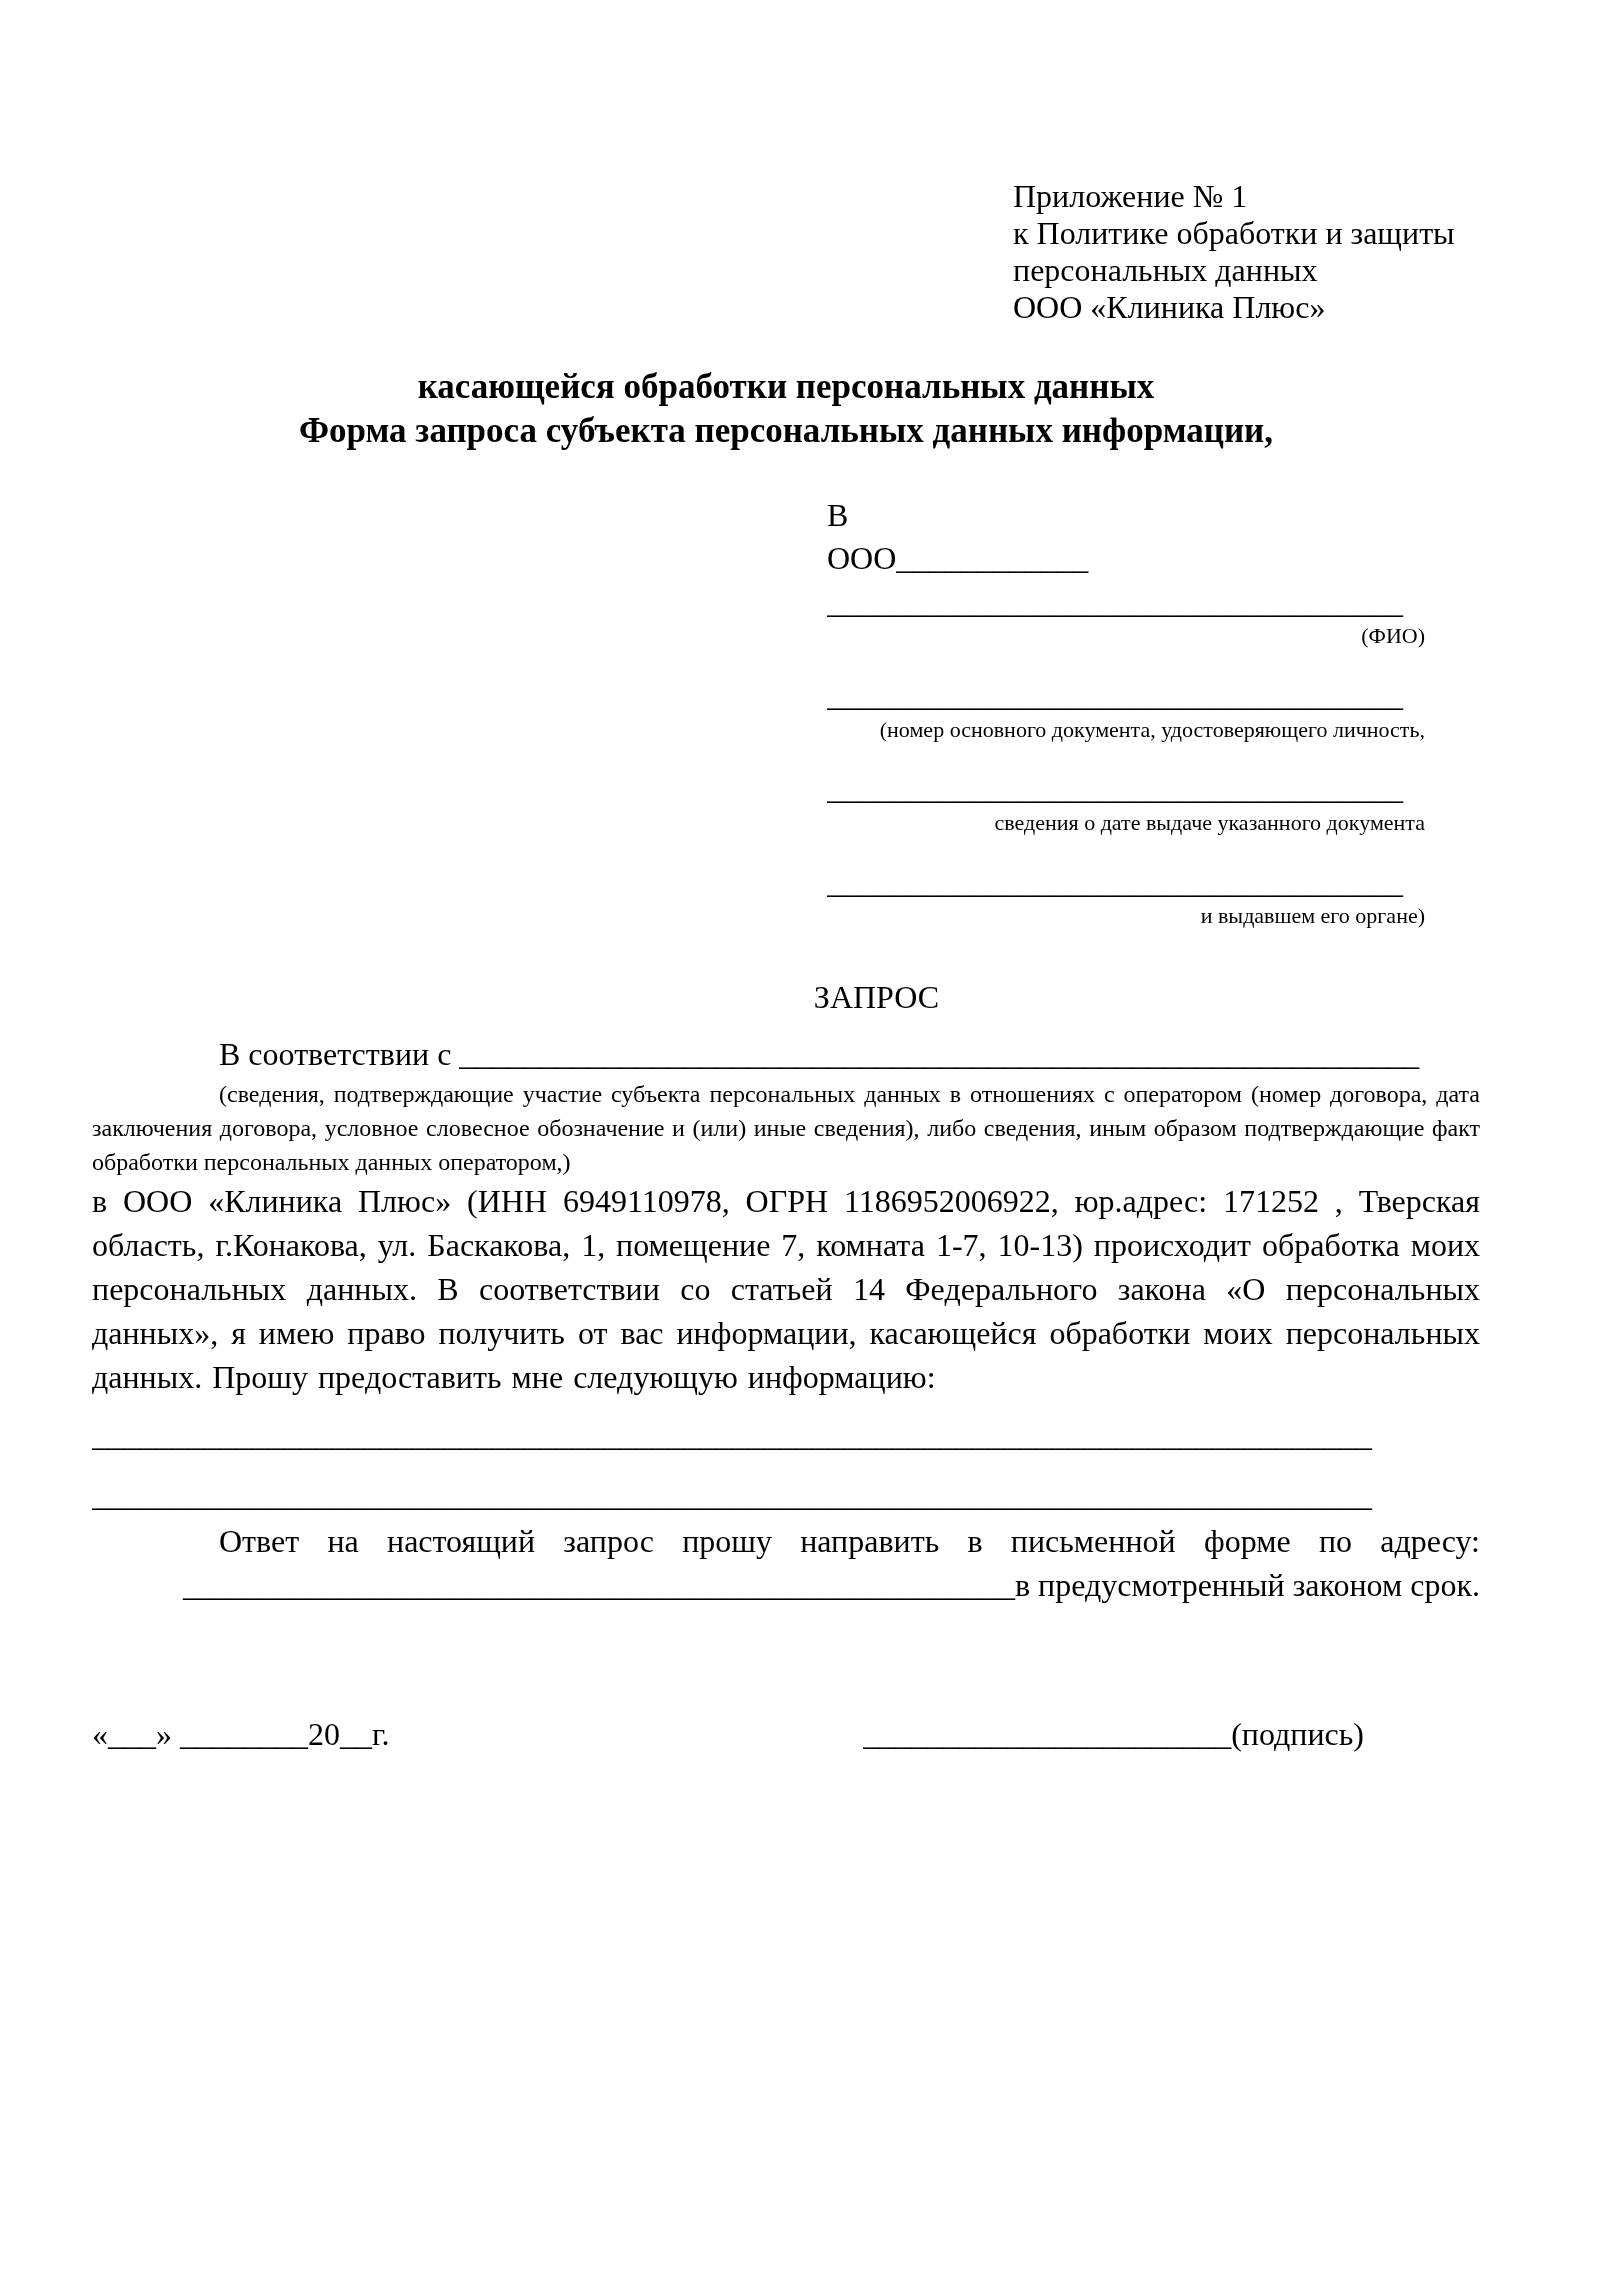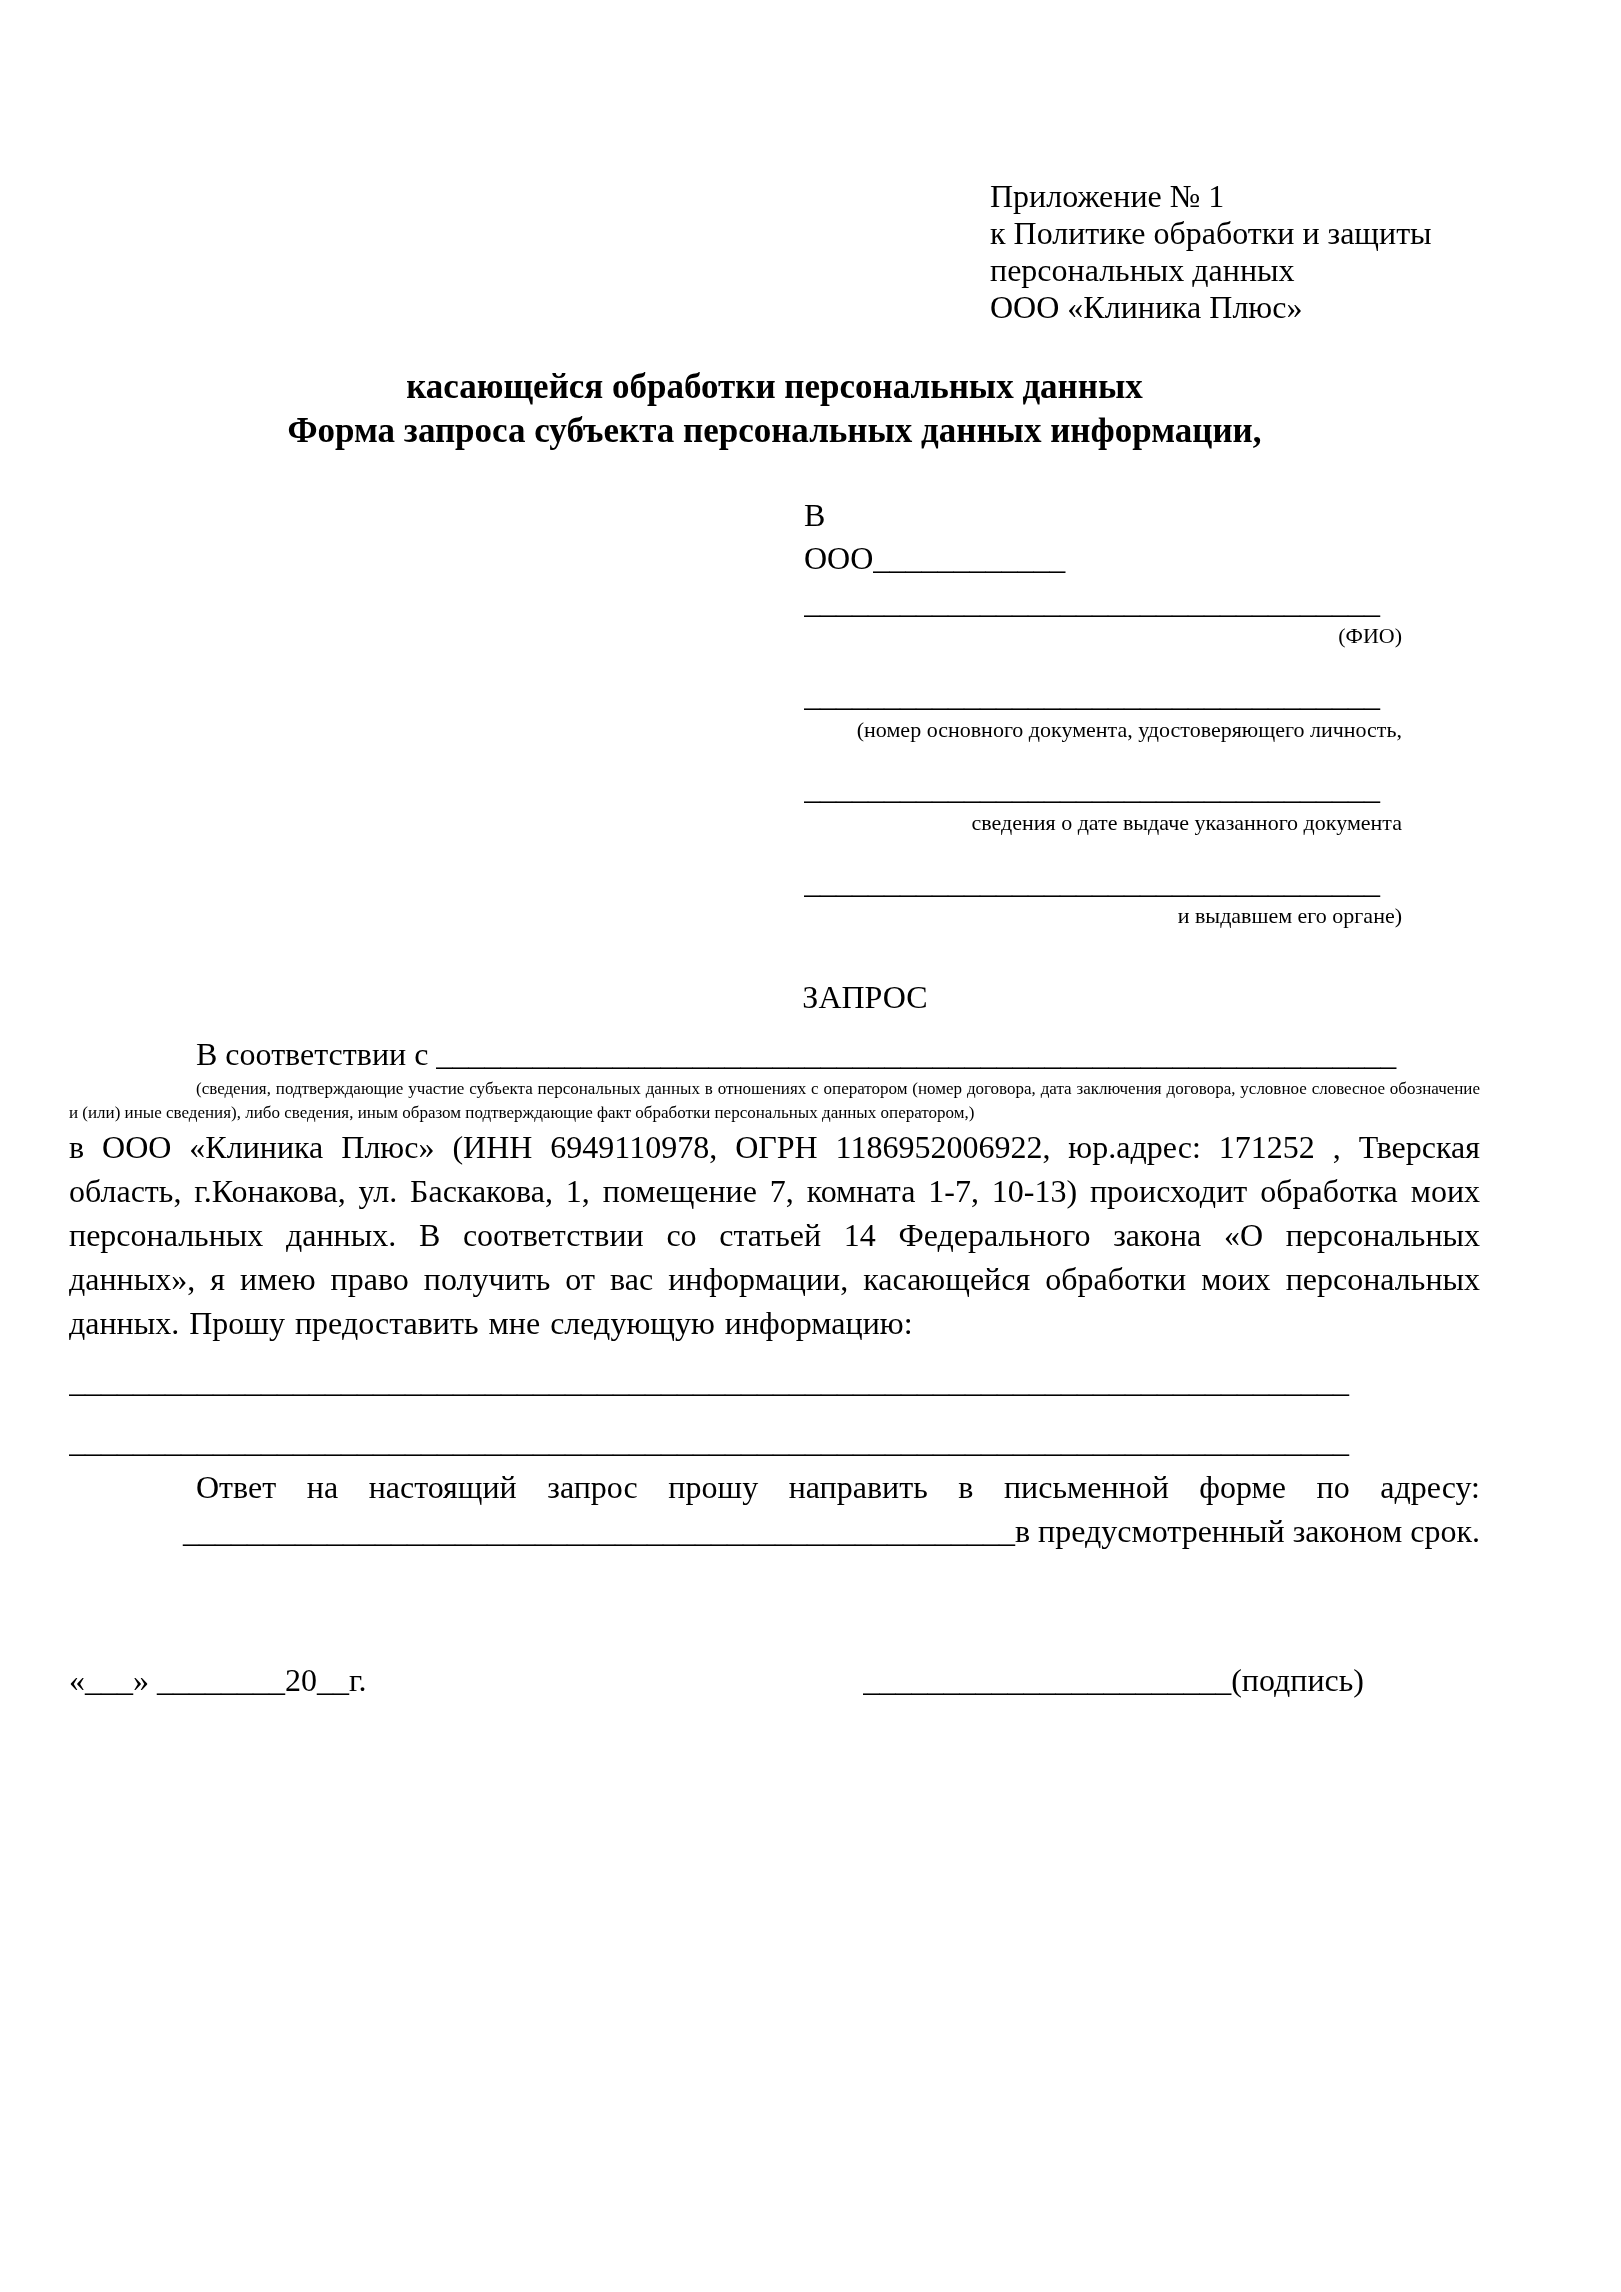--- a/index.html
+++ b/index.html
@@ -10,21 +10,21 @@
   .page {
     position: relative;
     width: 1621px;
     height: 2293px;
     background: #ffffff;
     color: #000000;
     font-family: "Liberation Serif", "DejaVu Serif", serif;
     font-size: 32px;
     line-height: 1.38;
     box-sizing: border-box;
-    padding: 178px 141px 0 69px;
+    padding: 178px 141px 0 92px;
     overflow: hidden;
   }
   .nowrap { white-space: nowrap; overflow: hidden; }
 
   
   .appendix {
     margin-left: 921px;
     line-height: 1.16;
   }
 
@@ -62,21 +62,21 @@
     text-align: center;
     text-indent: 181px;
   }
   .intro-line {
     margin-top: 13px;
     text-indent: 127px;
     white-space: nowrap;
     overflow: hidden;
   }
   .note {
-    font-size: 17px;
+    font-size: 24px;
     line-height: 1.42;
     text-align: justify;
     text-indent: 127px;
   }
   .body-par {
     text-align: justify;
     word-spacing: 2px;
   }
   .fill-line {
     white-space: nowrap;

